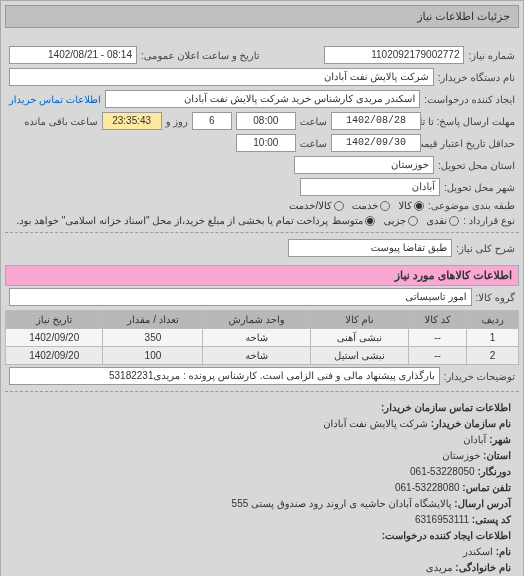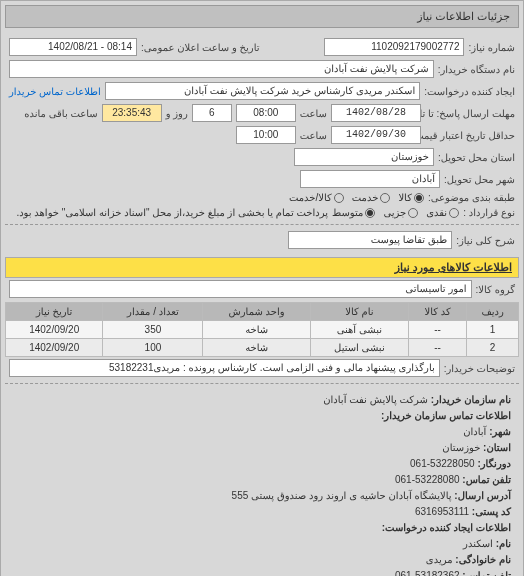--- a/index.html
+++ b/index.html
@@ -14,21 +14,21 @@
 .form-container {
   background: #d8d8d8;
   border: 1px solid #aaa;
   padding: 4px;
 }
 .header-bar {
   background: #c0c0c0;
   padding: 4px 8px;
   font-size: 11px;
   border: 1px solid #999;
-  margin-bottom: 8px;
+  margin-bottom: 16px;
 }
 .form-row {
   display: flex;
   align-items: center;
   padding: 2px 4px;
   gap: 4px;
   flex-wrap: nowrap;
 }
 .label {
   text-align: right;
@@ -54,27 +54,26 @@
 .radio-item { display: flex; align-items: center; gap: 2px; }
 .radio-dot {
   width: 10px; height: 10px; border: 1px solid #666; border-radius: 50%;
   display: inline-block; position: relative;
 }
 .radio-dot.checked::after {
   content: ''; position: absolute; top: 1px; left: 1px;
   width: 6px; height: 6px; background: #333; border-radius: 50%;
 }
 .section-title {
-  background: #fde047;
+  background: #f9a8d4;
   padding: 3px 6px;
   font-weight: bold;
   font-size: 11px;
   margin-top: 6px;
   border: 1px solid #aaa;
-  text-decoration: underline;
 }
 .table {
   width: 100%;
   border-collapse: collapse;
   margin-top: 2px;
 }
 .table th, .table td {
   border: 1px solid #bbb;
   padding: 3px 4px;
   font-size: 10px;
@@ -234,22 +233,22 @@
 
   <div class="form-row" style="position:relative">
 
     <span class="label">توضیحات خریدار:</span>
     <span class="field field-wide">بارگذاری پیشنهاد مالی و فنی الزامی است. کارشناس پرونده : مریدی53182231</span>
   </div>
 
   <div class="divider"></div>
 
   <div class="info-block">
+    <div><strong>اطلاعات تماس سازمان خریدار:</strong></div>
     <div><strong>نام سازمان خریدار:</strong> <span>شرکت پالایش نفت آبادان</span></div>
-    <div><strong>اطلاعات تماس سازمان خریدار:</strong></div>
     <div><strong>شهر:</strong> <span>آبادان</span></div>
     <div><strong>استان:</strong> <span>خوزستان</span></div>
     <div><strong>دورنگار:</strong> <span>53228050-061</span></div>
     <div><strong>تلفن تماس:</strong> <span>53228080-061</span></div>
     <div><strong>آدرس ارسال:</strong> <span>پالایشگاه آبادان حاشیه ی اروند رود صندوق پستی 555</span></div>
     <div><strong>کد پستی:</strong> <span>6316953111</span></div>
     <div><strong>اطلاعات ایجاد کننده درخواست:</strong></div>
     <div><strong>نام:</strong> <span>اسکندر</span></div>
     <div><strong>نام خانوادگی:</strong> <span>مریدی</span></div>
     <div><strong>تلفن تماس:</strong> <span>53182362-061</span></div>

